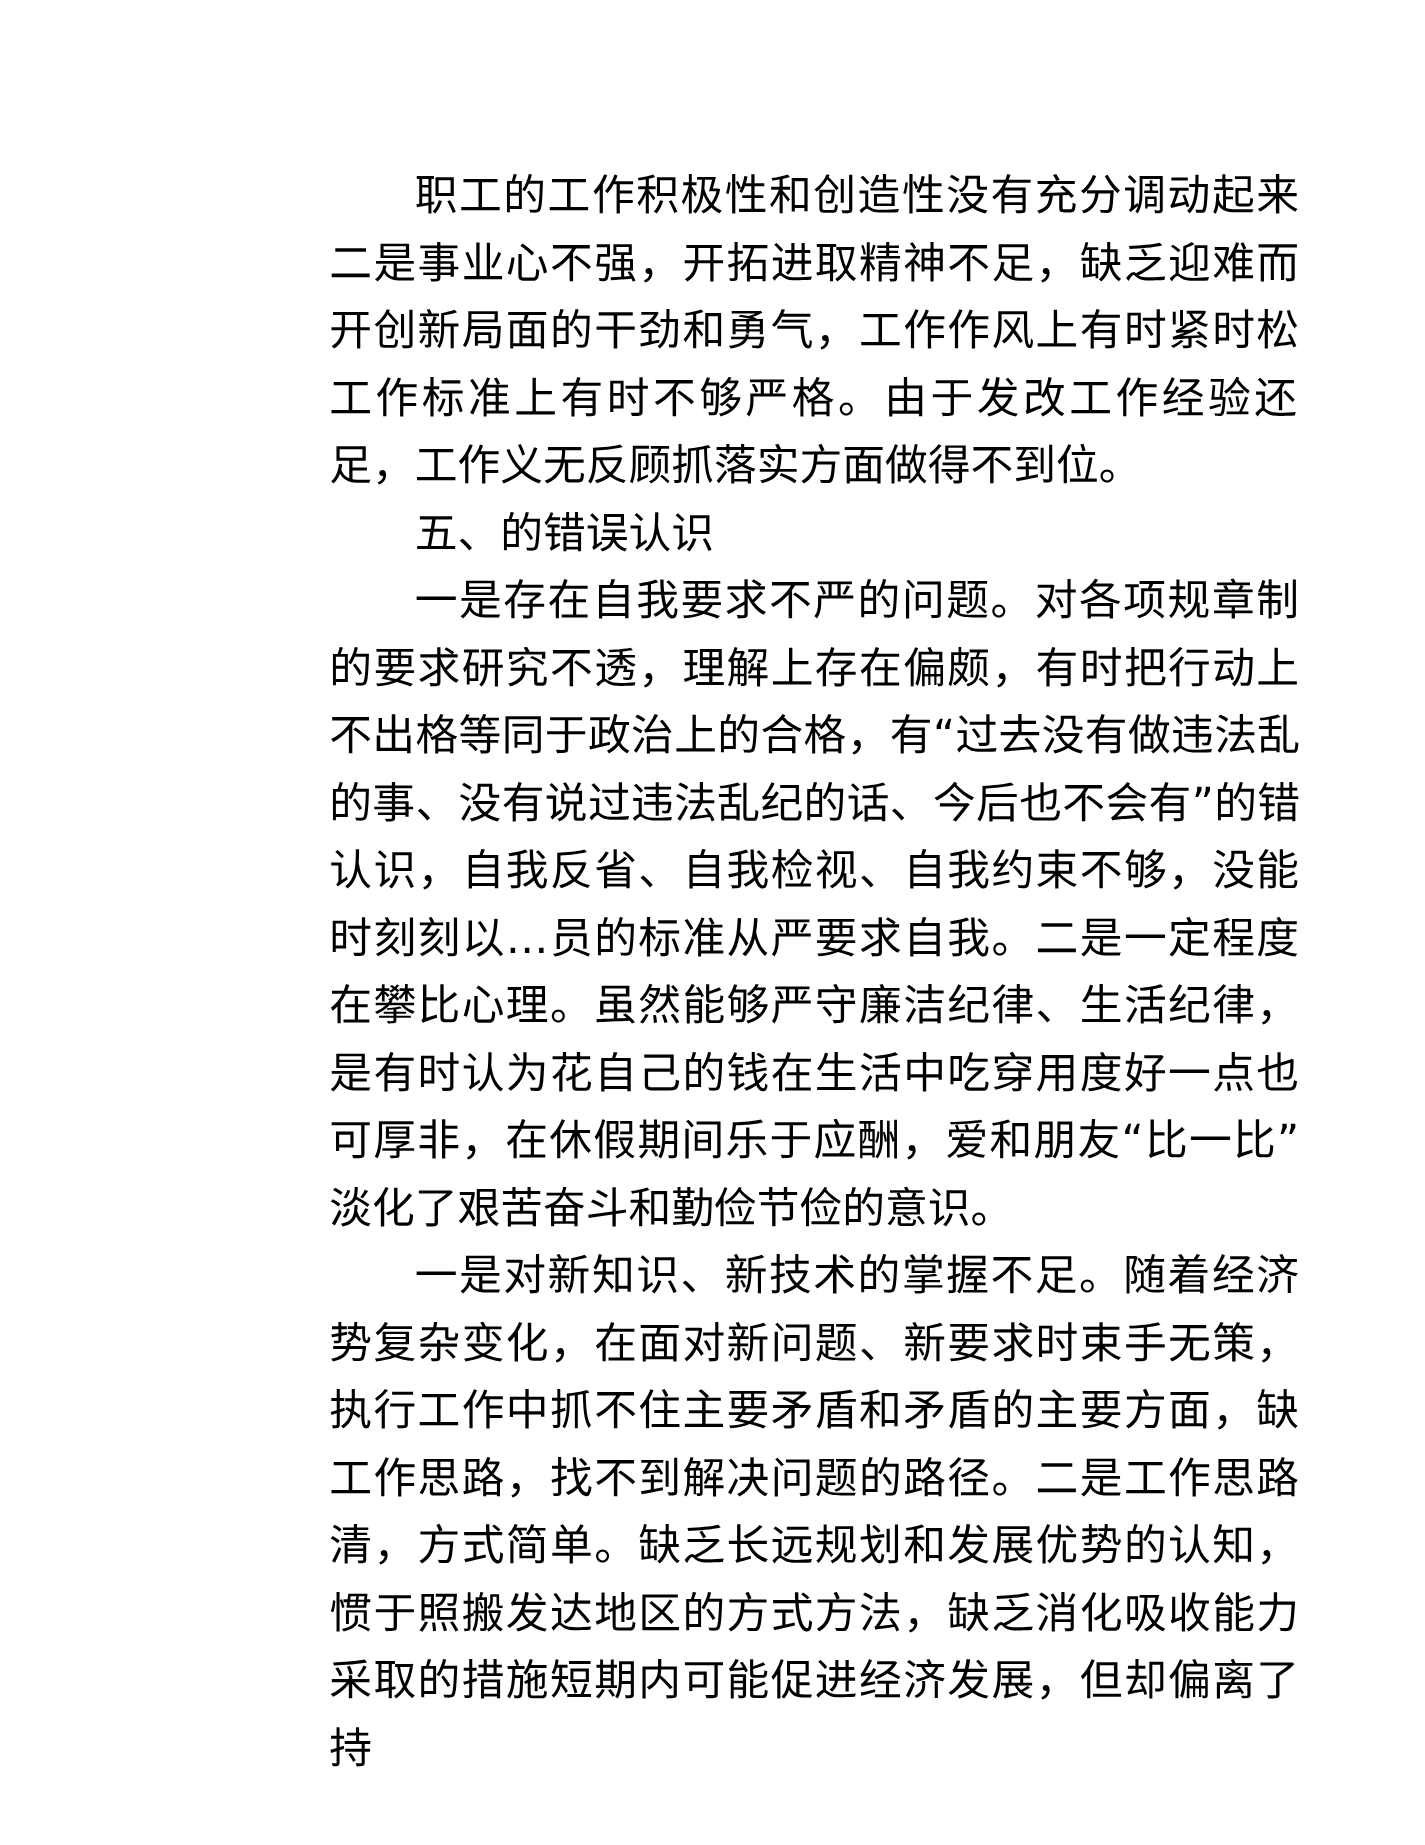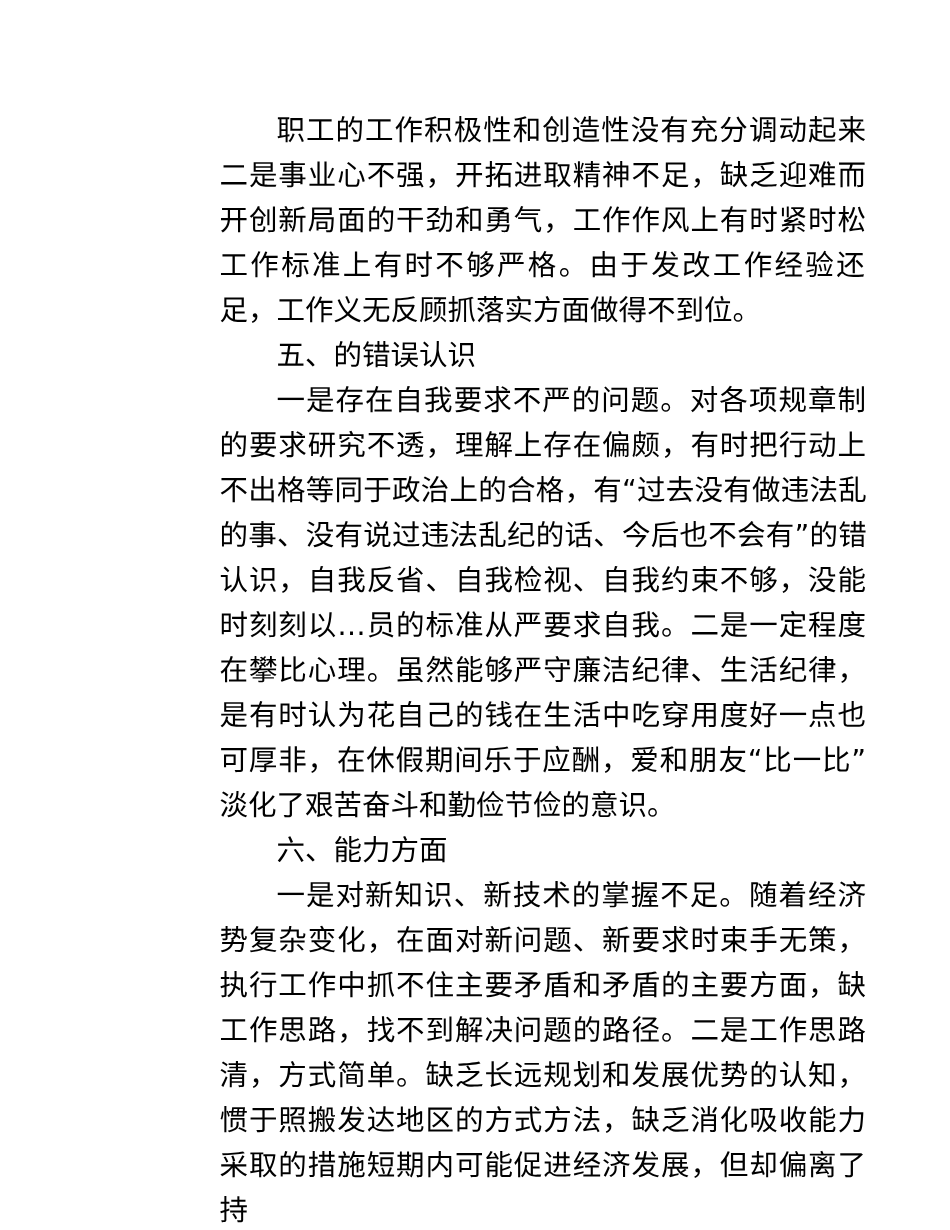--- a/index.html
+++ b/index.html
@@ -54,18 +54,17 @@
 
 <div class="page">
   <div class="doc-body">
 
     <p class="para indent">职工的工作积极性和创造性没有充分调动起来。二是事业心不强，开拓进取精神不足，缺乏迎难而上开创新局面的干劲和勇气，工作作风上有时紧时松，工作标准上有时不够严格。由于发改工作经验还不足，工作义无反顾抓落实方面做得不到位。</p>
 
     <p class="para heading">五、的错误认识</p>
 
     <p class="para indent">一是存在自我要求不严的问题。对各项规章制度的要求研究不透，理解上存在偏颇，有时把行动上的不出格等同于政治上的合格，有“过去没有做违法乱纪的事、没有说过违法乱纪的话、今后也不会有”的错误认识，自我反省、自我检视、自我约束不够，没能时时刻刻以…员的标准从严要求自我。二是一定程度存在攀比心理。虽然能够严守廉洁纪律、生活纪律，可是有时认为花自己的钱在生活中吃穿用度好一点也无可厚非，在休假期间乐于应酬，爱和朋友“比一比”，淡化了艰苦奋斗和勤俭节俭的意识。</p>
 
-    <p class="para heading">六、能力方面</p>
 
     <p class="para indent">一是对新知识、新技术的掌握不足。随着经济形势复杂变化，在面对新问题、新要求时束手无策，在执行工作中抓不住主要矛盾和矛盾的主要方面，缺乏工作思路，找不到解决问题的路径。二是工作思路不清，方式简单。缺乏长远规划和发展优势的认知，习惯于照搬发达地区的方式方法，缺乏消化吸收能力，采取的措施短期内可能促进经济发展，但却偏离了可持</p>
 
   </div>
 </div>
 
 </body></html>

